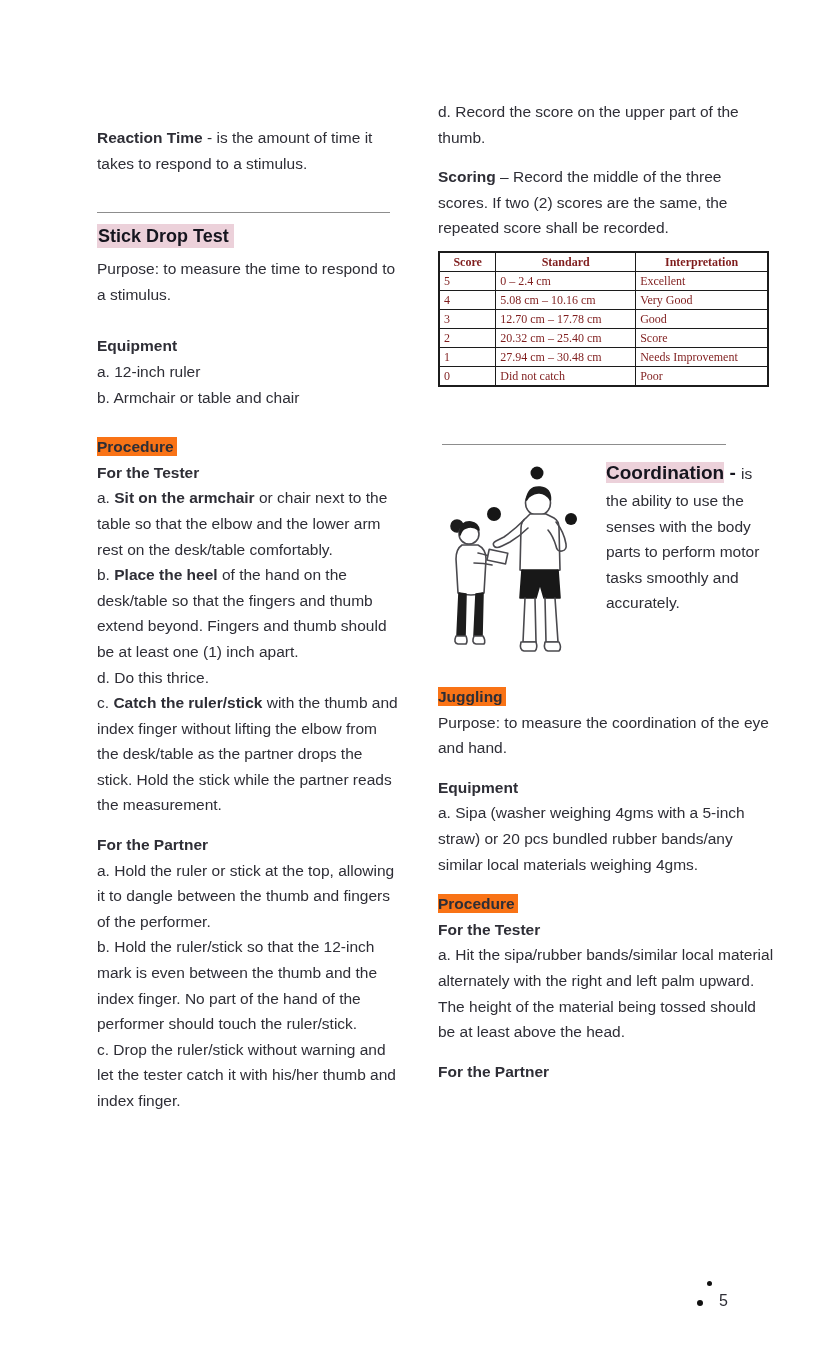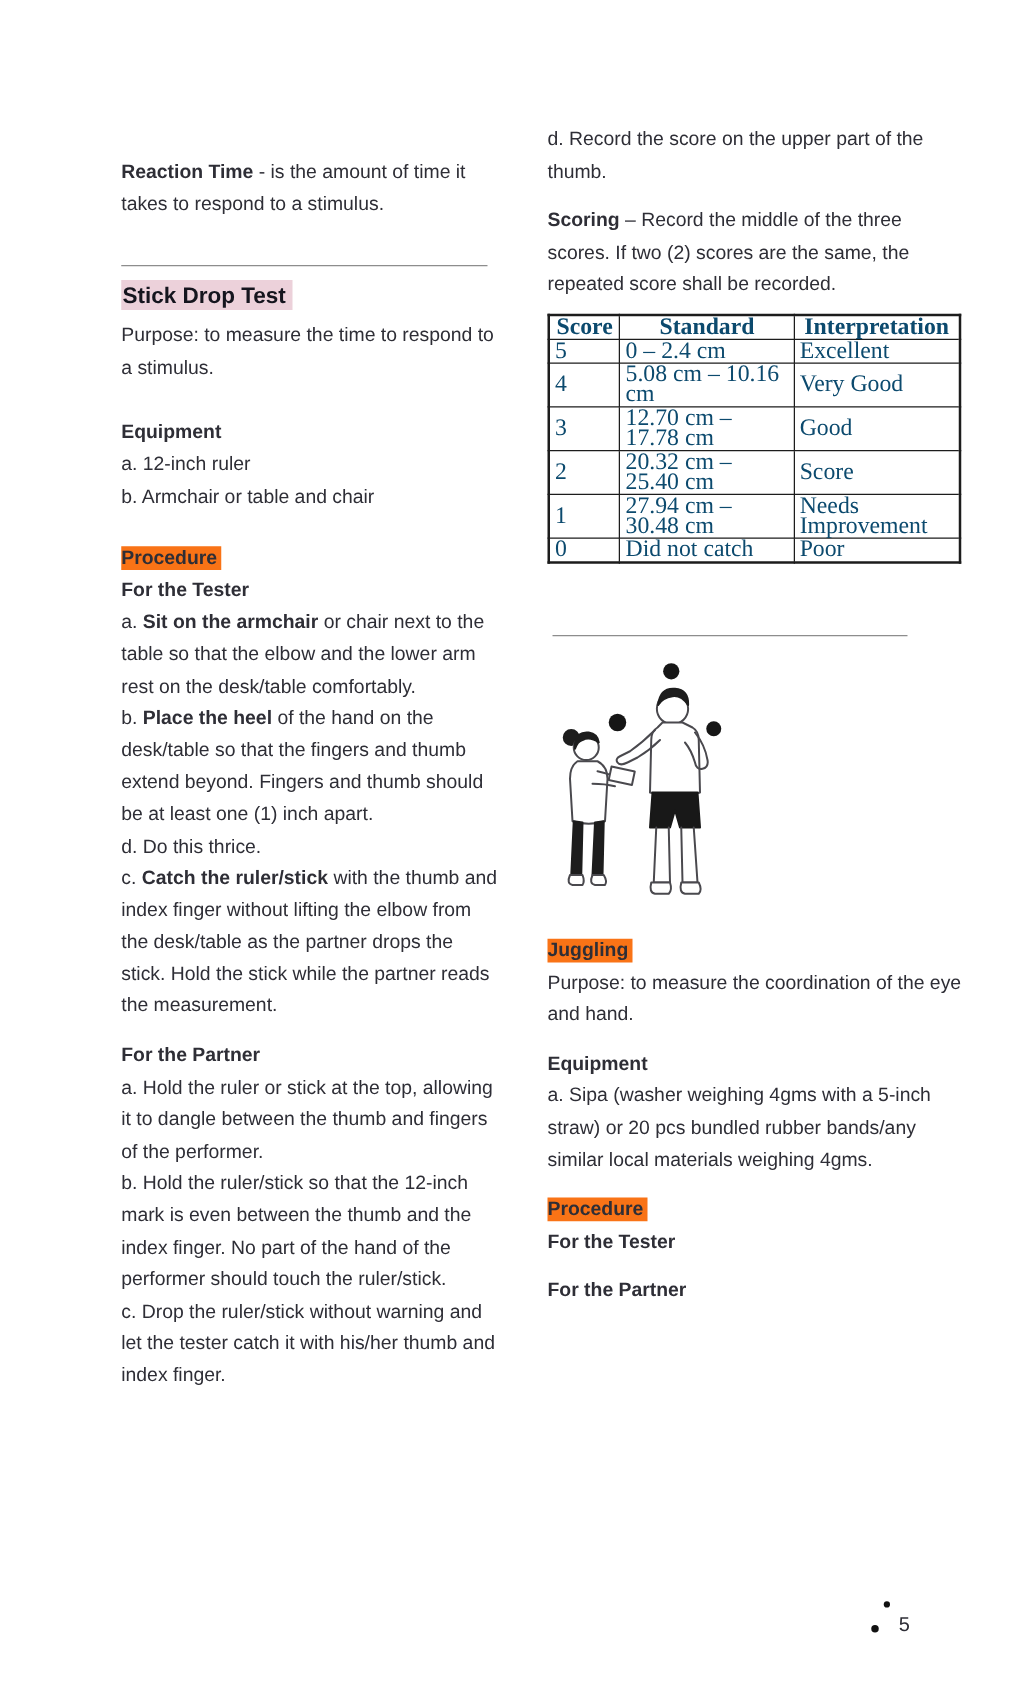--- a/index.html
+++ b/index.html
@@ -29,21 +29,21 @@
   .hl-lav  { background:#f97316; padding:1px 3px 1px 0; }
 
   .mt-purpose { margin-top:7px; }
   .mt-equip   { margin-top:26px; }
   .mt-proc    { margin-top:24px; }
   .mt-line    { margin-top:14px; }
   .mt-table   { margin-top:10px; }
 
   table.score-table {
     border-collapse:collapse; width:331px;
-    font-family:"Liberation Serif", serif; font-size:19px; color:#0c4a6e;
+    font-family:"Liberation Serif", serif; font-size:12px; color:#7f1d1d;
     border:2px solid #1c1c1c;
   }
   table.score-table th, table.score-table td {
     border:1px solid #1c1c1c; height:18px; line-height:16px; padding:1px 4px;
   }
   table.score-table th { font-weight:bold; text-align:center; }
   table.score-table td { text-align:left; }
   .col-score { width:57px; } .col-standard { width:141px; } .col-interp { width:133px; }
 
   .coord-row { margin-top:13px; display:flex; align-items:flex-start; }
@@ -166,33 +166,35 @@
           <path d="M24 87 L40 87 Q48 91 48 101 L46 135 Q33 139 20 135 L18 101 Q18 91 24 87 Z"></path>
           <path d="M40 95 Q50 97 57 101" fill="none"></path>
           <path d="M36 105 Q46 105 54 107" fill="none"></path>
           <rect x="50" y="93" width="19" height="11" transform="rotate(12 59 98)"></rect>
           <path d="M21 135 L28 136 L27 178 L19 178 Z" fill="#1d1d1d" stroke="#1d1d1d"></path>
           <path d="M38 136 L45 135 L44 178 L36 178 Z" fill="#1d1d1d" stroke="#1d1d1d"></path>
           <path d="M18 178 Q15 185 20 186 L28 186 Q30 183 28 178 Z"></path>
           <path d="M36 178 Q33 185 38 186 L46 186 Q48 183 45 178 Z"></path>
         </g>
       </svg>
+      <div class="coord-text"><span class="co-title"><span class="hl-pink">Coordination</span></span><span class="co-dash"> - </span><span>is the ability to use the senses with the body parts to perform motor tasks smoothly and accurately.</span></div>
     </div>
 
     <p class="mt-jug"><span class="hl-lav b">Juggling</span></p>
     <p>Purpose: to measure the coordination of the eye and hand.</p>
 
     <div class="mt-line">
       <p class="b">Equipment</p>
       <p>a. Sipa (washer weighing 4gms with a 5-inch straw) or 20 pcs bundled rubber bands/any similar local materials weighing 4gms.</p>
     </div>
 
     <div class="mt-line">
       <p><span class="hl-lav b">Procedure</span></p>
       <p class="b">For the Tester</p>
+      <p>a. Hit the sipa/rubber bands/similar local material alternately with the right and left palm upward. The height of the material being tossed should be at least above the head.</p>
       <p class="b mt-line">For the Partner</p>
     </div>
   </section>
 
   <div class="footer-dot dot1"></div>
   <div class="footer-dot dot2"></div>
   <div class="page-number">5</div>
 
 </div>
 

